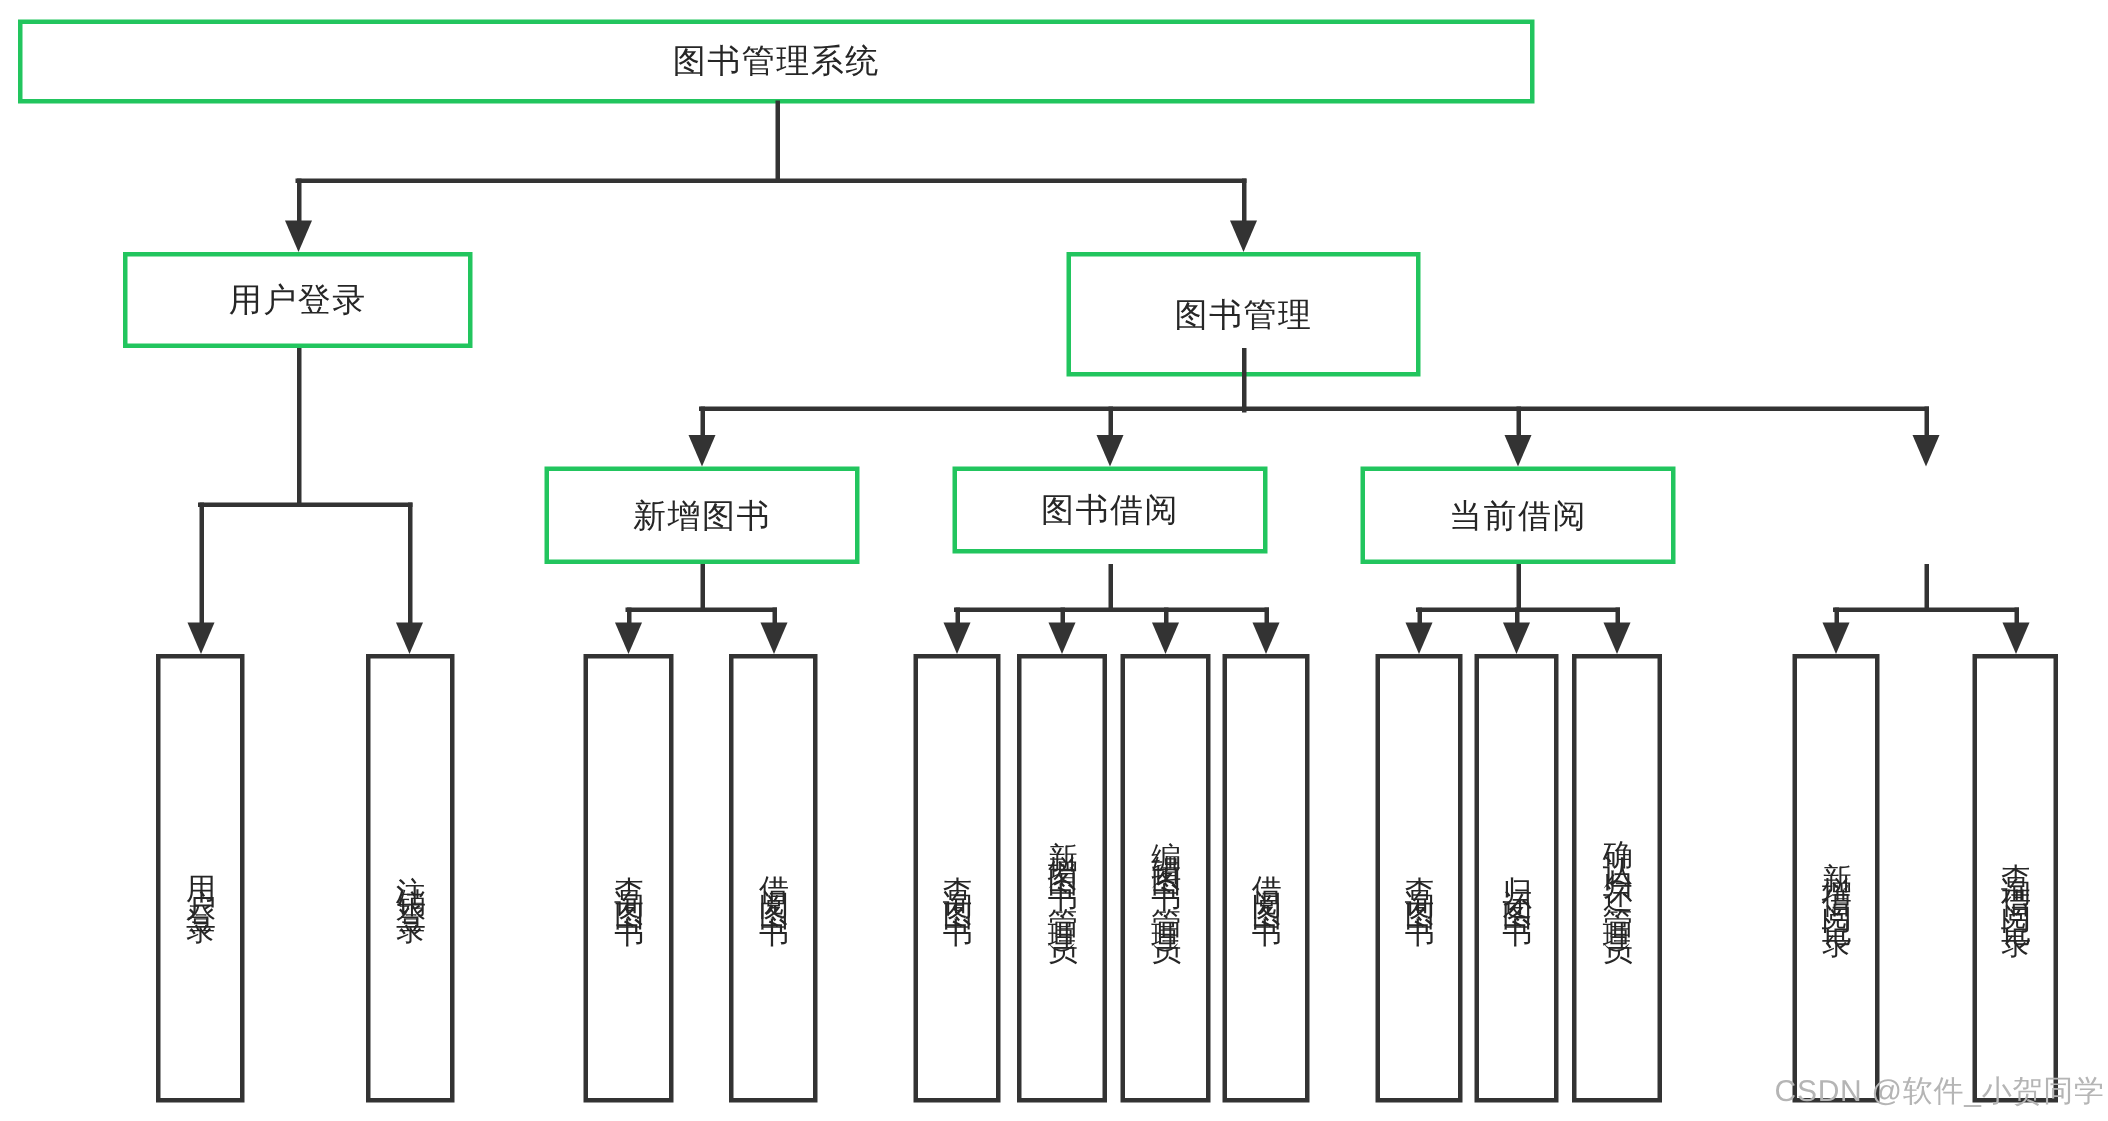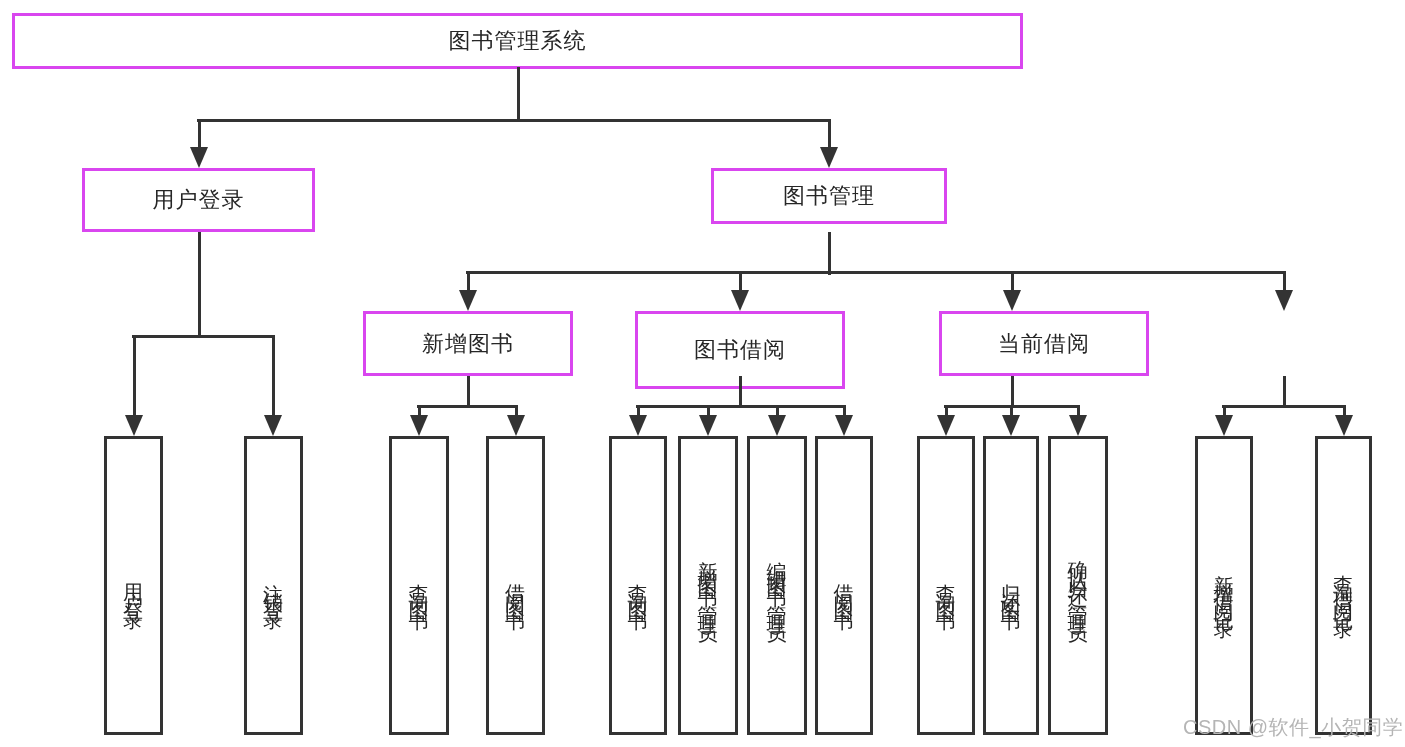--- a/index.html
+++ b/index.html
@@ -7,21 +7,21 @@
     position:relative;
     width:1405px;height:747px;
     background:#ffffff;
     font-family:"Liberation Sans","DejaVu Sans",sans-serif;
     color:#262626;
     overflow:hidden;
   }
   .node{
     position:absolute;
     box-sizing:border-box;
-    border:3px solid #d946ef;
+    border:3px solid #22c55e;
     background:#ffffff;
     display:flex;align-items:center;justify-content:center;
     font-size:22px;
     letter-spacing:1px;
     white-space:nowrap;
   }
   .leaf{
     position:absolute;
     box-sizing:border-box;
     border:3px solid #333333;
@@ -58,31 +58,31 @@
 
 <div class="canvas">
 
   <div class="node" style="left:12px;top:13px;width:1011px;height:56px;">
     <span>图书管理系统</span>
   </div>
 
   <div class="node" style="left:82px;top:168px;width:233px;height:64px;">
     <span>用户登录</span>
   </div>
-  <div class="node" style="left:711px;top:168px;width:236px;height:56px;">
+  <div class="node" style="left:711px;top:168px;width:236px;height:83px;">
     <span>图书管理</span>
   </div>
 
   <div class="node" style="left:363px;top:311px;width:210px;height:65px;">
     <span>新增图书</span>
   </div>
-  <div class="node" style="left:635px;top:311px;width:210px;height:78px;">
+  <div class="node" style="left:635px;top:311px;width:210px;height:58px;">
     <span>图书借阅</span>
   </div>
-  <div class="node" style="left:907px;top:311px;width:210px;height:65px;margin-left:32px;">
+  <div class="node" style="left:907px;top:311px;width:210px;height:65px;">
     <span>当前借阅</span>
   </div>
 
   <div class="leaf" style="left:104px;top:436px;width:59px;height:299px;">
     <span>用户登录</span>
   </div>
   <div class="leaf" style="left:244px;top:436px;width:59px;height:299px;">
     <span>注销登录</span>
   </div>
 

